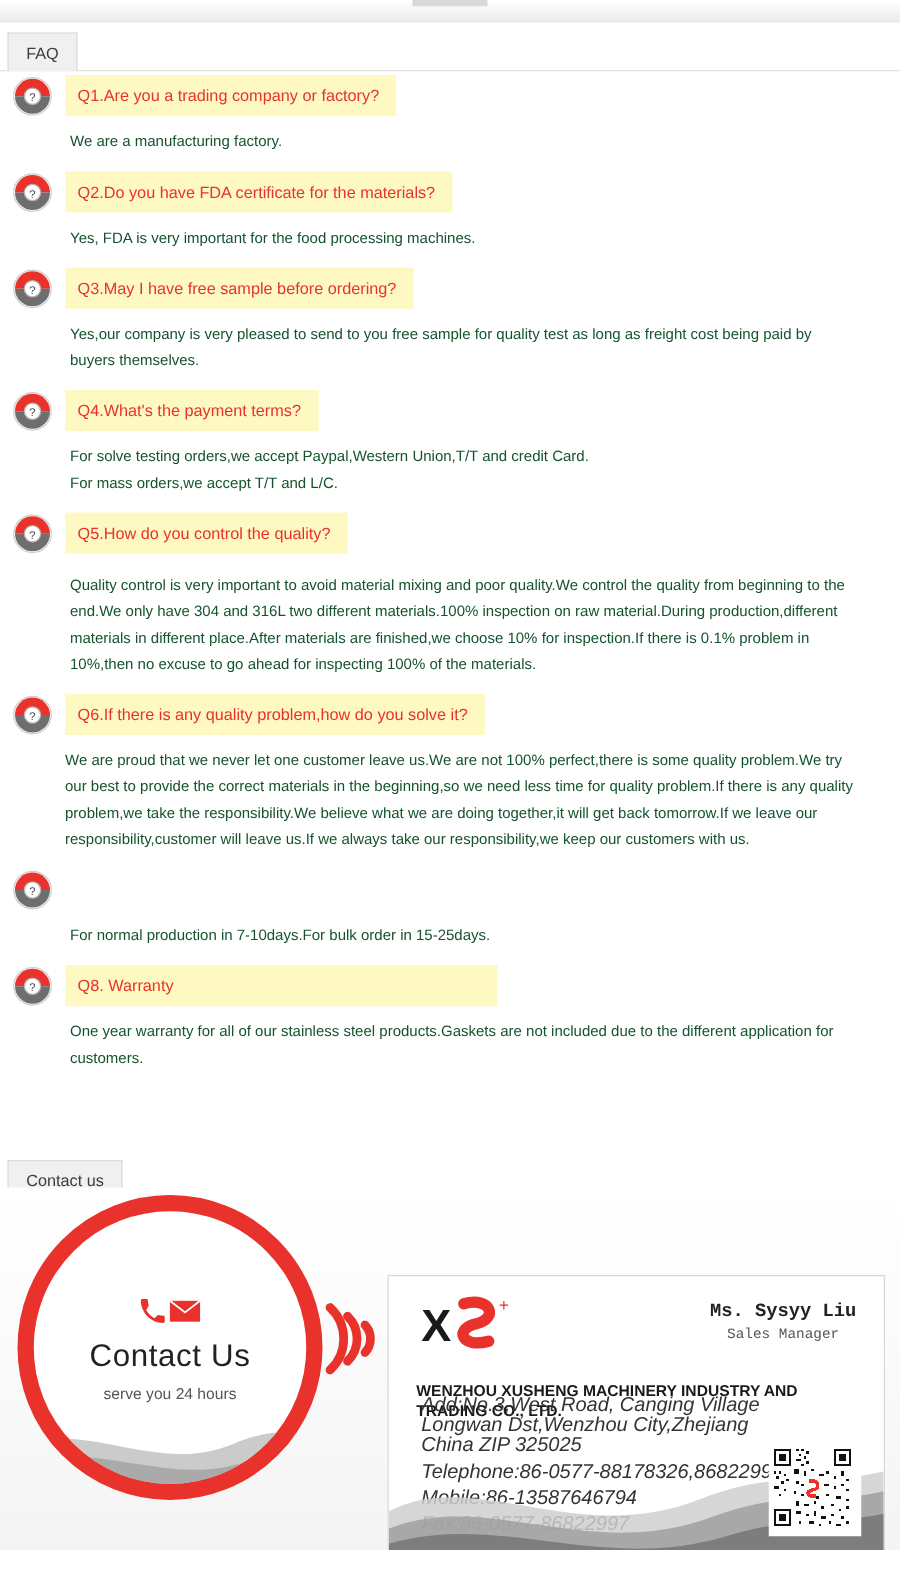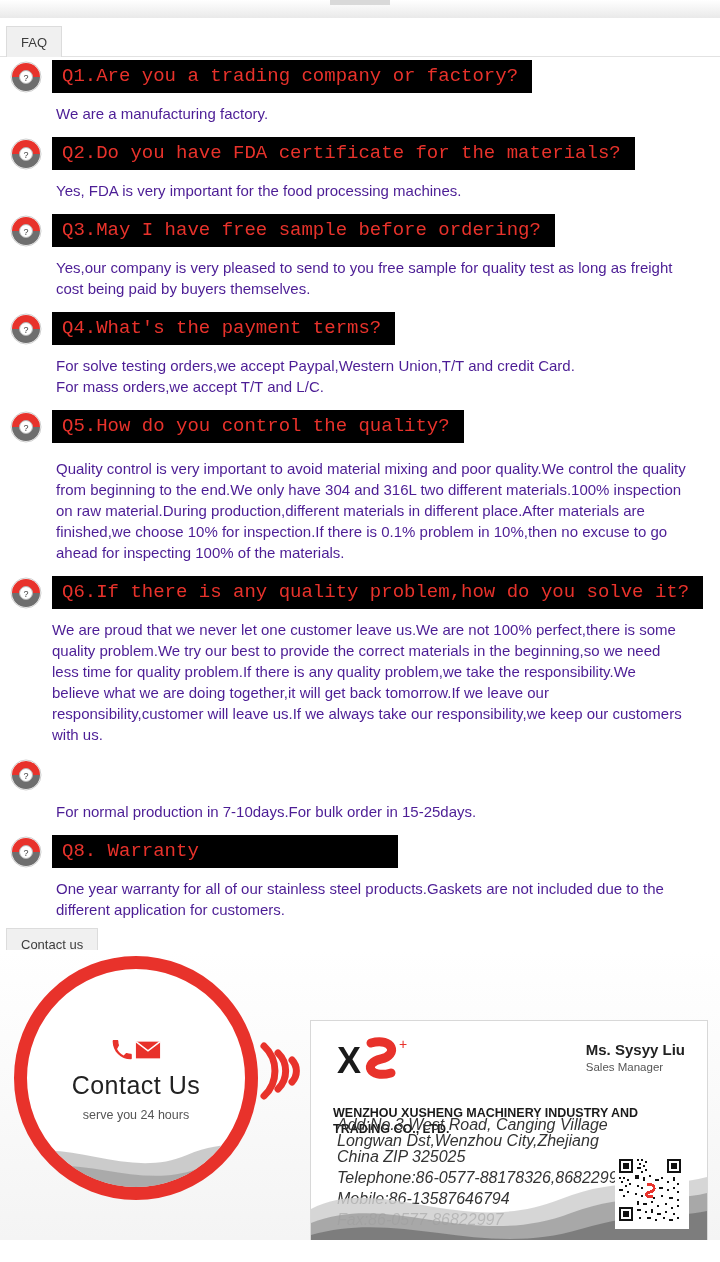--- a/index.html
+++ b/index.html
@@ -80,32 +80,31 @@
   .q-icon {
     position: absolute;
     left: 0;
     top: 0;
     width: 40px;
     height: 34px;
   }
   .q-icon svg { display: block; }
   .q-text {
     display: inline-block;
-    background: #000000;
+    background: #fef9c3;
     color: #e8322b;
-    font-size: 19px;
+    font-size: 13px;
     line-height: 19px;
     padding: 7px 14px 7px 10px;
     min-width: 140px;
-    font-family: Liberation Mono, monospace;
   }
   .faq-a {
-    font-size: 15px;
+    font-size: 12px;
     line-height: 21px;
-    color: #4c1d95;
+    color: #14532d;
     padding: 9px 18px 9px 48px;
     text-align: left;
   }
   .faq-a.no-indent { padding-left: 44px; }
 
   
   #contact-section {
     position: absolute;
     top: 928px;
     left: 0;
@@ -190,21 +189,22 @@
     position: absolute;
     left: 24px;
     top: 12px;
     width: 92px;
     height: 54px;
   }
   .card-person {
     position: absolute;
     right: 22px;
     top: 20px;
-    text-align: left;
+    text-align: center;
+    font-family: Liberation Mono, monospace;
   }
   .card-person .name {
     font-size: 15px;
     color: #222222;
     font-weight: bold;
   }
   .card-person .role {
     font-size: 11.5px;
     color: #555555;
     margin-top: 3px;

